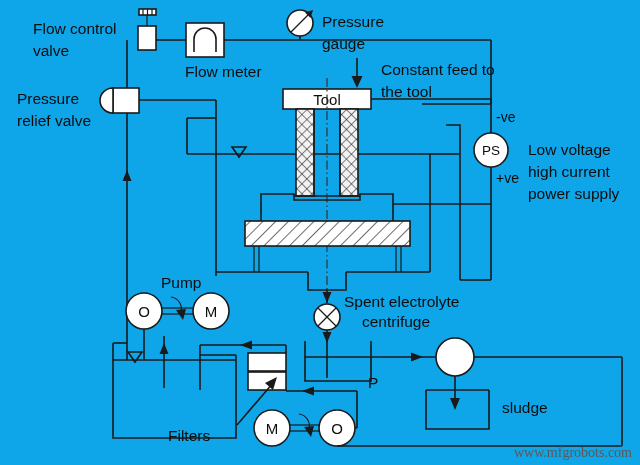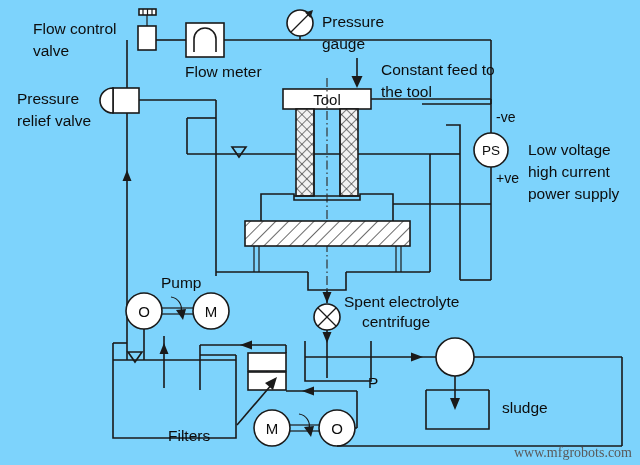--- a/index.html
+++ b/index.html
@@ -10,21 +10,21 @@
   body {
     width: 640px;
     height: 465px;
     font-family: "Liberation Sans", sans-serif;
     overflow: hidden;
   }
   #diagram-root {
     position: relative;
     width: 640px;
     height: 465px;
-    background: #7dd3fc;
+    background: #0ea5e9;
   }
   svg#ecm-svg {
     display: block;
     width: 640px;
     height: 465px;
   }
   .wire {
     fill: none;
     stroke: #1a1a1a;
     stroke-width: 1.6;

